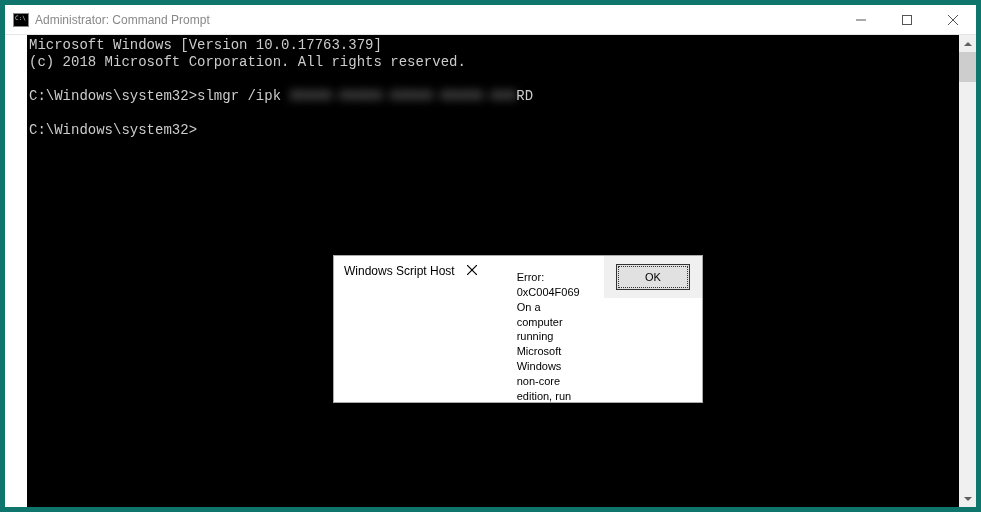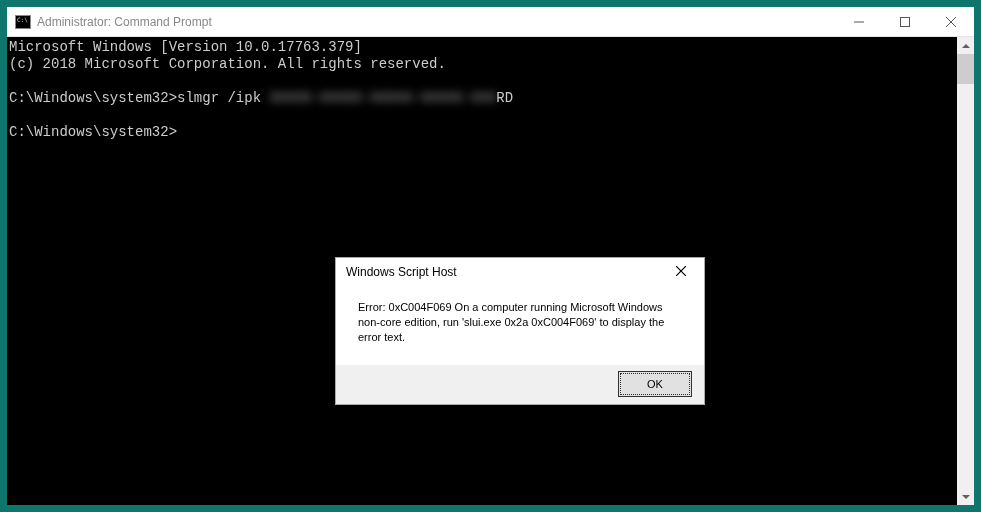--- a/index.html
+++ b/index.html
@@ -1,21 +1,21 @@
 <!DOCTYPE html>
 <html><head>
   <meta charset="utf-8">
   <style>
     * { box-sizing: border-box; margin: 0; padding: 0; }
     html, body { width: 981px; height: 512px; overflow: hidden; font-family: 'Segoe UI', Tahoma, sans-serif; }
     
     .window {
       width: 981px;
       height: 512px;
-      border: 7px solid #0f766e;
+      border: 5px solid #0f766e;
       background: #fff;
       display: flex;
       flex-direction: column;
       position: relative;
     }
     
     .titlebar {
       height: 30px;
       background: #fff;
       display: flex;
@@ -63,20 +63,21 @@
       color: #555;
       font-size: 10px;
     }
     .win-btn svg { width: 10px; height: 10px; }
     
     .console-area {
       flex: 1;
       background: #84cc16;
       position: relative;
       display: flex;
+      margin-left: 22px;
     }
     
     .console {
       flex: 1;
       background: #000;
       color: #ccc;
       font-family: Consolas, 'Courier New', monospace;
       font-size: 14px;
       line-height: 17px;
       padding: 2px 2px;
@@ -121,21 +122,21 @@
     .dialog {
       position: absolute;
       left: 328px;
       top: 250px;
       width: 370px;
       height: 148px;
       background: #fff;
       border: 1px solid #aaa;
       box-shadow: 3px 3px 12px rgba(0,0,0,0.4);
       display: flex;
-      flex-direction: column;
+      flex-direction: row;
     }
     
     .dialog-titlebar {
       height: 30px;
       display: flex;
       align-items: center;
       padding: 0 6px 0 10px;
     }
     
     .dialog-title {

